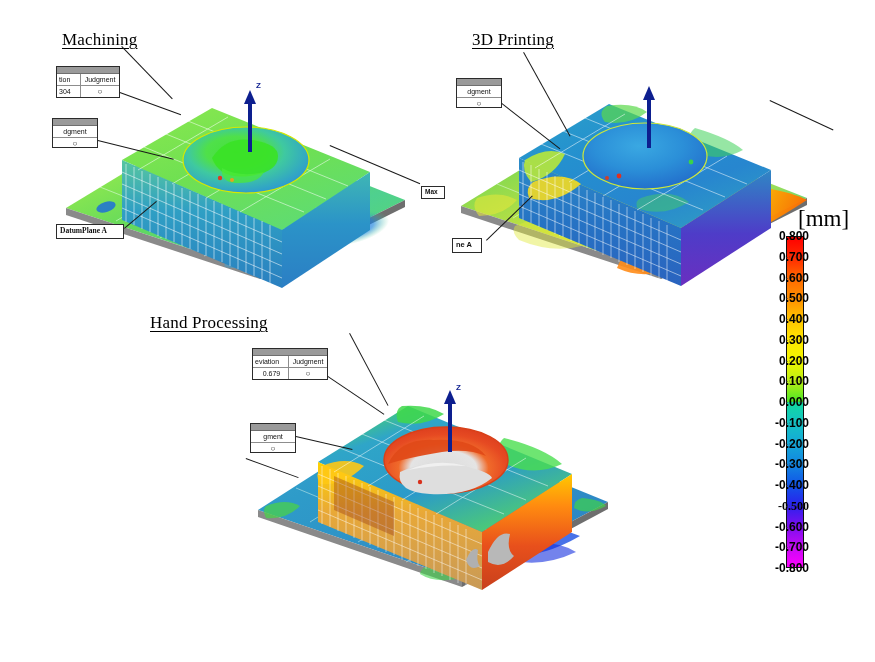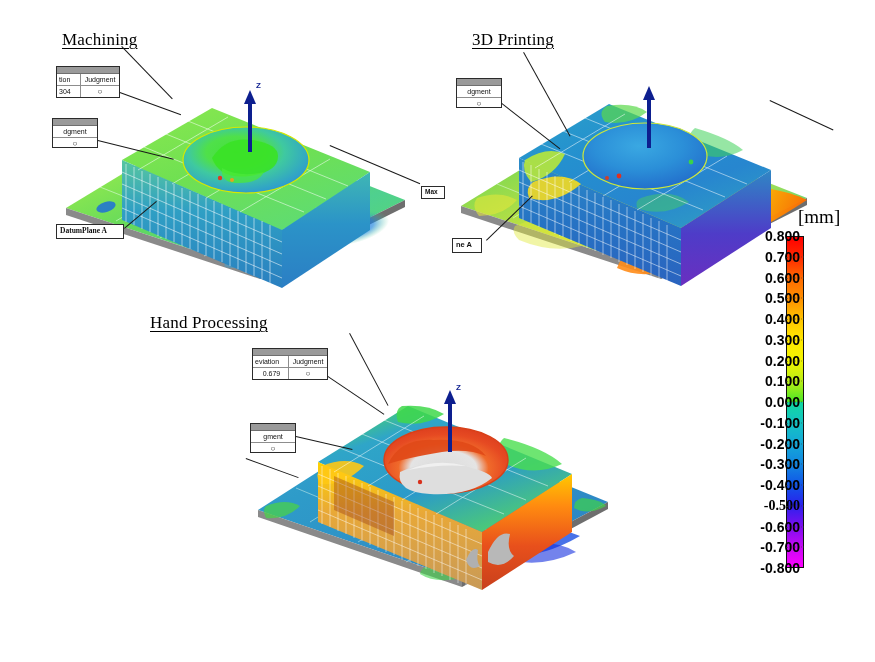--- a/index.html
+++ b/index.html
@@ -55,21 +55,21 @@
   .leader{position:absolute;background:#1a1a1a;transform-origin:0 0;height:1.1px;}
 
   
   .model{position:absolute;}
   .model svg{display:block;overflow:visible;}
 
   
   #colorbar-group{position:absolute;left:742px;top:200px;width:128px;height:380px;}
   #cb-unit{
     position:absolute;left:56px;top:6px;
-    font-family:"Liberation Serif", serif;font-size:19px;color:#000;white-space:nowrap;
+    font-family:"Liberation Serif", serif;font-size:23px;color:#000;white-space:nowrap;
   }
   #cb-bar{
     position:absolute;left:44px;top:36px;width:18px;height:332px;
     border:1px solid #111;box-sizing:border-box;
     background:linear-gradient(to bottom,
       #ff0000 0%,
       #ff2a00 6.25%,
       #ff6a00 12.5%,
       #ff9000 18.75%,
       #ffc400 25%,
@@ -81,23 +81,23 @@
       #14c3c3 56.25%,
       #14a8d8 62.5%,
       #1287e0 68.75%,
       #1156e8 75%,
       #2a22ec 81.25%,
       #7a0ef0 87.5%,
       #c40af4 93.75%,
       #ff00ff 100%);
   }
   .cb-tick{
-    position:absolute;right:70px;
+    position:absolute;right:61px;
     font-family:"Liberation Sans", sans-serif;
-    font-size:14px;font-weight:bold;color:#000;
+    font-size:12px;font-weight:bold;color:#000;
     white-space:nowrap;text-align:right;
     transform:translateY(-50%);
   }
   .cb-tickmark{
     position:absolute;left:44px;width:18px;height:0;
     border-top:1px dotted rgba(60,60,60,.55);
     transform:translateY(-50%);
   }
 
   

